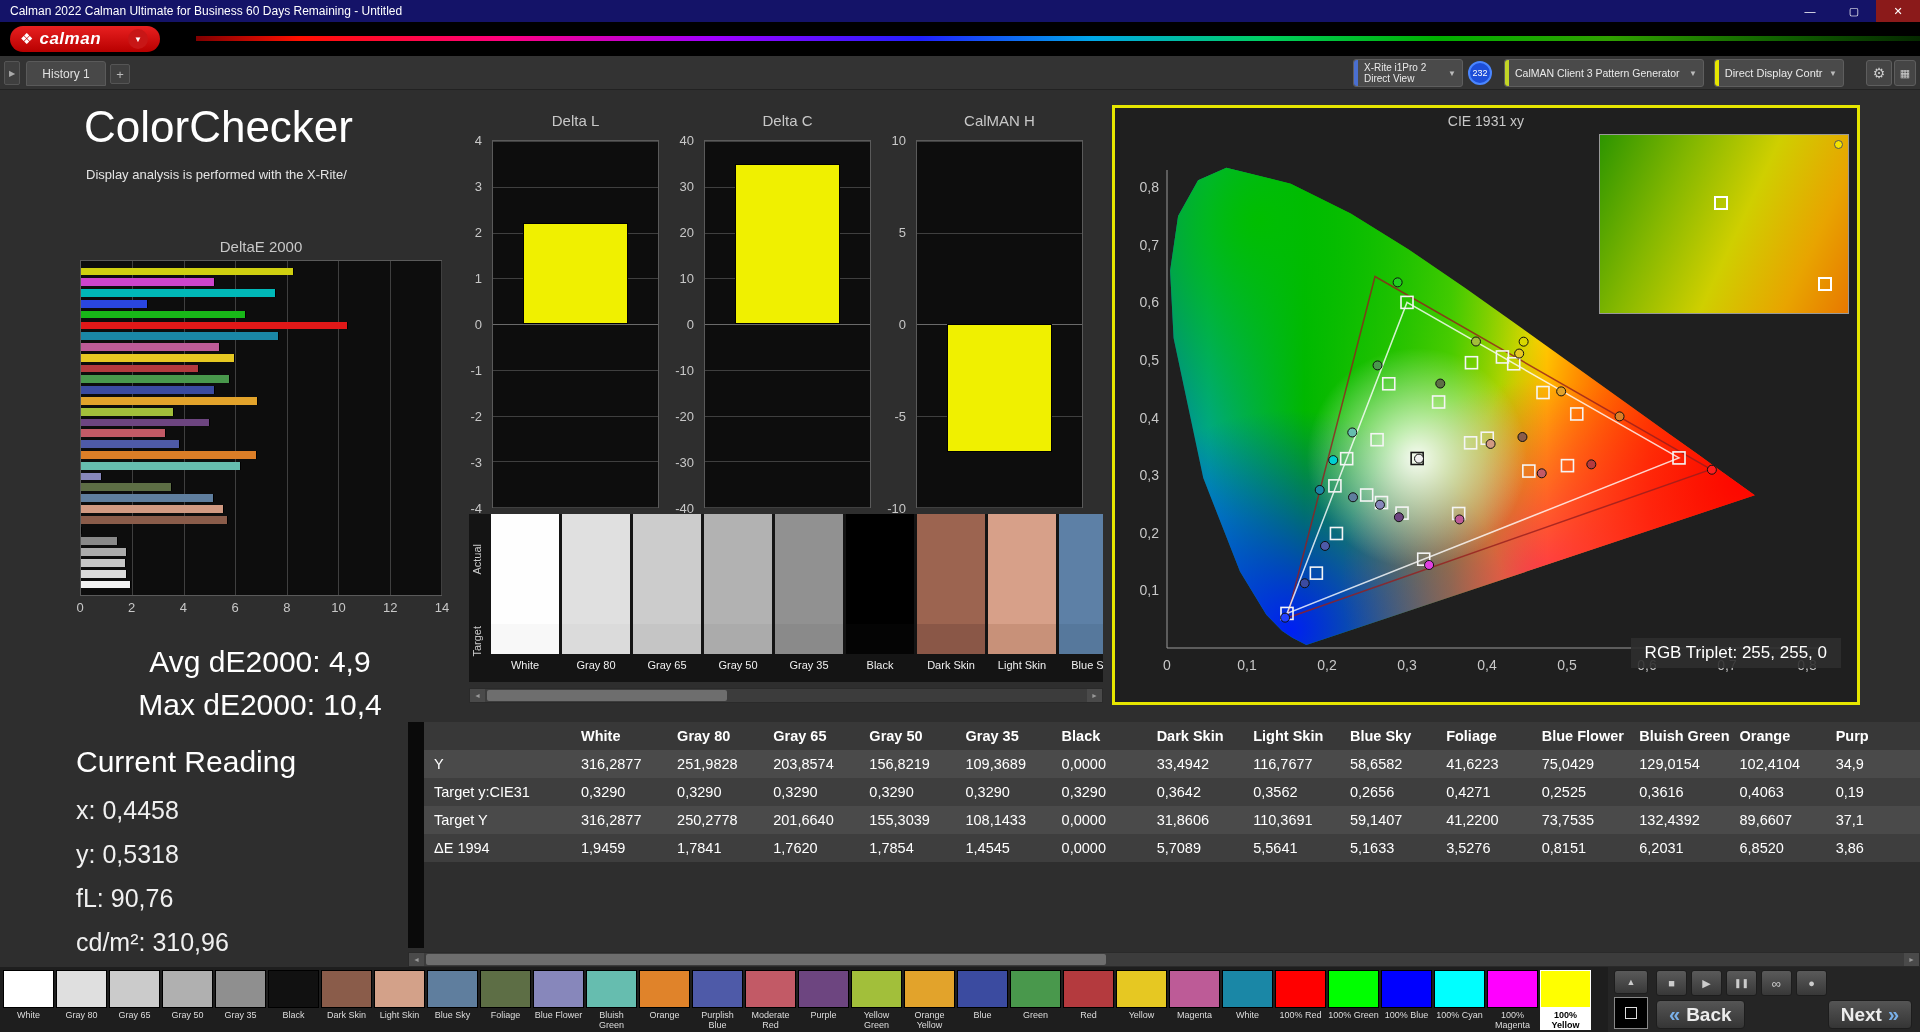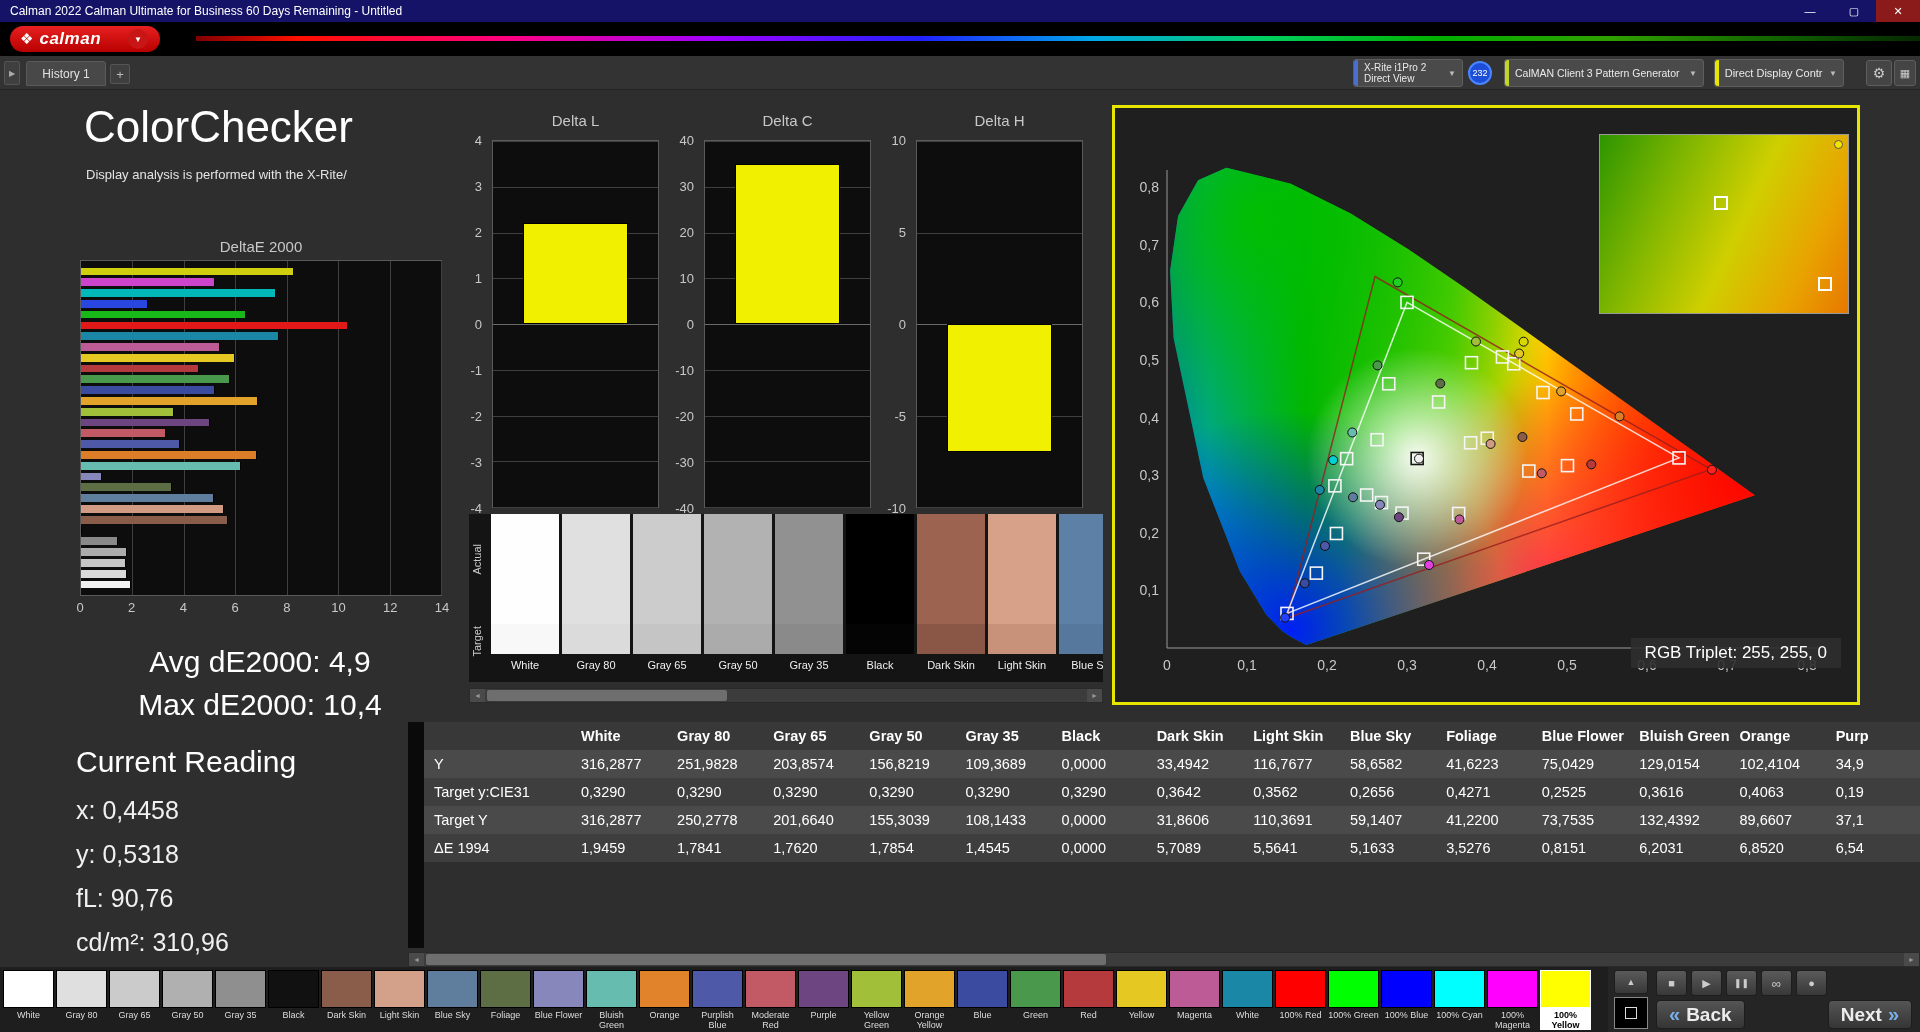--- a/index.html
+++ b/index.html
@@ -372,21 +372,21 @@
       <div class="hgrid" style="top: 37.5%;"></div>
       <div class="hgrid zero" style="top: 50%;"></div>
       <div class="hgrid" style="top: 62.5%;"></div>
       <div class="hgrid" style="top: 75%;"></div>
       <div class="hgrid" style="top: 87.5%;"></div>
       <div class="hgrid" style="top: 100%;"></div>
       <div class="dc-bar" style="top: 6.25%; height: 43.75%; background: rgb(240, 240, 0);"></div>
     </div>
 </div>
 <div class="delta-chart" style="left:872px">
-  <div class="dc-title">Delta H</div>
+  <div class="dc-title">CalMAN H</div>
   <div class="dc-ticks">
       <span style="top: 0%;">10</span>
       <span style="top: 25%;">5</span>
       <span style="top: 50%;">0</span>
       <span style="top: 75%;">-5</span>
       <span style="top: 100%;">-10</span>
     </div>
   <div class="dc-plot">
       <div class="hgrid" style="top: 0%;"></div>
       <div class="hgrid" style="top: 25%;"></div>
@@ -450,20 +450,21 @@
       </div>
     </div>
 </div>
 <div class="hscroll" style="left:469px; top:688px; width:634px">
   <div class="hs-arrow left">◄</div>
   <div class="hs-arrow right">►</div>
   <div class="hs-thumb" style="left:17px; width:38%"></div>
 </div>
 
 <div class="cie-panel">
+  <div class="cie-title">CIE 1931 xy</div>
   <svg id="cie-svg" width="734" height="556" viewBox="0 0 734 556">
     <defs>
       <clipPath id="horseclip">
           <path d="M185.3 515.1 L171.3 507.8 161.2 500.9 145.3 484.7 119.0 441.6 82.3 348.1 52.6 207.9 49.1 140.8 57.1 85.9 77.1 50.3 105.4 37.7 169.8 53.8 229.7 83.5 287.3 119.2 344.5 158.3 401.3 198.5 456.0 237.7 506.2 273.7 547.6 303.4 578.6 325.6 599.2 340.4 621.2 356.2 633.8 365.2 Z"></path>
         </clipPath>
       <linearGradient id="hueX" x1="0" y1="0" x2="1" y2="0">
         <stop offset="0" stop-color="#0040ff"></stop>
           <stop offset="0.12" stop-color="#00a0b0"></stop>
         <stop offset="0.25" stop-color="#00b400"></stop>
           <stop offset="0.45" stop-color="#60d000"></stop>
@@ -662,21 +663,21 @@
           <td>1,7854</td>
           <td>1,4545</td>
           <td>0,0000</td>
           <td>5,7089</td>
           <td>5,5641</td>
           <td>5,1633</td>
           <td>3,5276</td>
           <td>0,8151</td>
           <td>6,2031</td>
           <td>6,8520</td>
-          <td>6,54</td>
+          <td>3,86</td>
         </tr>
       </tbody>
   </table>
 </div>
 <div class="hscroll" style="left:408px; top:952px; width:1512px">
   <div class="hs-arrow left">◄</div>
   <div class="hs-arrow right">►</div>
   <div class="hs-thumb" style="left:17px; width:45%"></div>
 </div>
 

